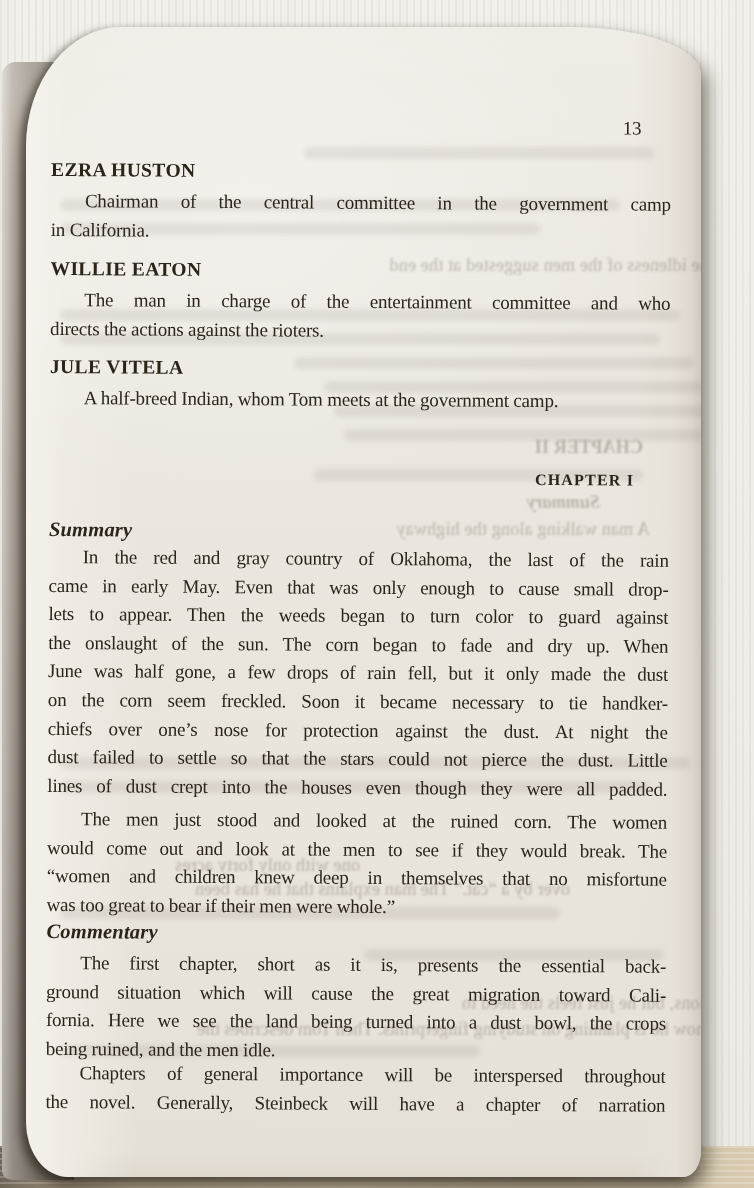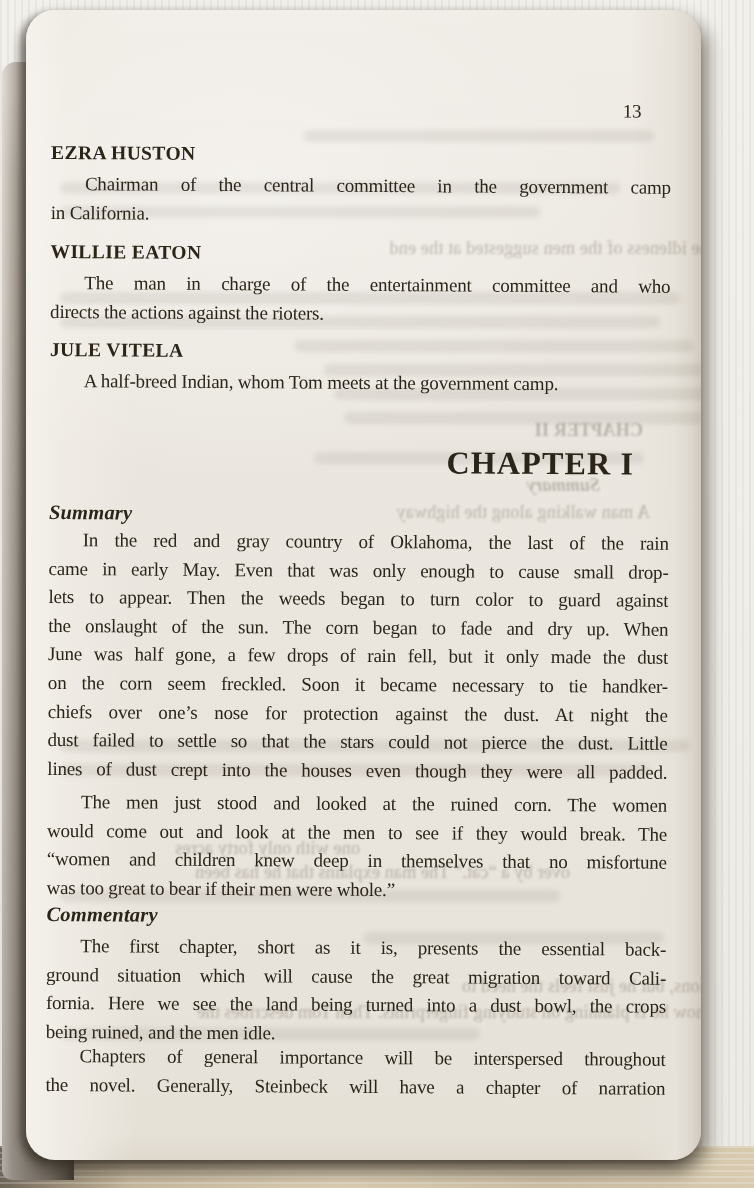--- a/index.html
+++ b/index.html
@@ -12,48 +12,48 @@
   
   .table{position:absolute;left:0;right:0;bottom:0;height:42px;background:
     repeating-linear-gradient(180deg, rgba(255,255,255,0.22) 0 2px, rgba(0,0,0,0) 2px 6px),
     linear-gradient(90deg,#6d6457 0px,#998b76 55px,#c7b99e 130px,#dbceb3 45%,#cdc0a5 72%,#d7caaf 100%);}
   
   .block-edge{position:absolute;left:2px;top:62px;bottom:8px;width:72px;
     border-radius:14px 0 0 10px;background:
     linear-gradient(180deg, rgba(255,255,255,0.18) 0 30px, rgba(0,0,0,0) 120px, rgba(0,0,0,0.18) 96%),
     linear-gradient(90deg,#d8d4cc 0,#b7aea4 10px,#a0978c 26px,#8b8277 48px,#6a6359 62px,#4c463e 72px);}
   
-  .page{position:absolute;left:26px;top:10px;width:675px;height:1150px;
+  .page{position:absolute;left:26px;top:27px;width:675px;height:1150px;
     border-top-left-radius:95px 120px;border-top-right-radius:130px 48px;
     border-bottom-left-radius:42px 55px;border-bottom-right-radius:18px 26px;
     background:
       radial-gradient(ellipse 560px 420px at 32% 16%, rgba(255,255,255,0.35), rgba(0,0,0,0) 70%),
       linear-gradient(270deg,#cfc9bf 0px,#ddd7ce 10px,#e7e2d9 26px, rgba(0,0,0,0) 70px),
       linear-gradient(90deg,#f4f1eb 0px,#efebe4 40px, rgba(0,0,0,0) 110px),
       linear-gradient(0deg,#ded8cd 0px,#e6e1d7 26px, rgba(0,0,0,0) 80px),
       linear-gradient(180deg,#f0ece6 0%,#ebe7e0 34%,#e9e4dc 68%,#e6e1d8 100%);
     box-shadow:-6px 3px 7px rgba(40,34,26,0.45), 0 12px 16px rgba(48,40,30,0.50),
-      10px 8px 16px rgba(100,92,80,0.40);border-radius:29px;}
+      10px 8px 16px rgba(100,92,80,0.40);}
   
   .bleed{position:absolute;inset:0;overflow:hidden;border-radius:inherit;}
   .ghost{position:absolute;white-space:nowrap;overflow:hidden;height:22px;
     transform:scaleX(-1);color:rgba(88,80,66,0.34);filter:blur(1.2px);
     font-size:18px;letter-spacing:0.2px;}
   .ghost.b{font-weight:700;}
   .ghost.i{font-style:italic;}
   .smudge{position:absolute;height:12px;border-radius:6px;
     background:rgba(104,95,80,0.11);filter:blur(2.6px);}
   
   .text-layer{position:absolute;left:26px;top:0;width:620px;height:100%;
     transform:rotate(0.35deg);transform-origin:0 0;color:#2a2419;
     font-size:19px;line-height:28.6px;letter-spacing:-0.2px;}
   .abs{position:absolute;left:0;right:0;}
   .page-number{position:absolute;top:84px;right:30px;font-size:19px;}
   .chapter-title{position:absolute;top:436px;right:35px;font-weight:700;
-    font-size:32px;letter-spacing:1.2px;}
+    font-size:16px;letter-spacing:1.2px;}
   .char-name{font-weight:700;font-size:19.5px;letter-spacing:0.4px;height:32px;line-height:30px;}
   .sect-h{font-style:italic;font-weight:700;font-size:20.5px;letter-spacing:0.2px;}
   .bline{height:28.6px;overflow:hidden;}
   .bline.j{text-align:justify;}
   .bline.j::after{content:"";display:inline-block;width:100%;height:0;}
   .bline.ind{text-indent:34px;}
   #characters .entry:nth-child(1){top:128px;}
   #characters .entry:nth-child(2){top:227px;}
   #characters .entry:nth-child(3){top:325px;}
   .sh-0{top:488px;} .p-0-0{top:516px;} .p-0-1{top:778px;}

